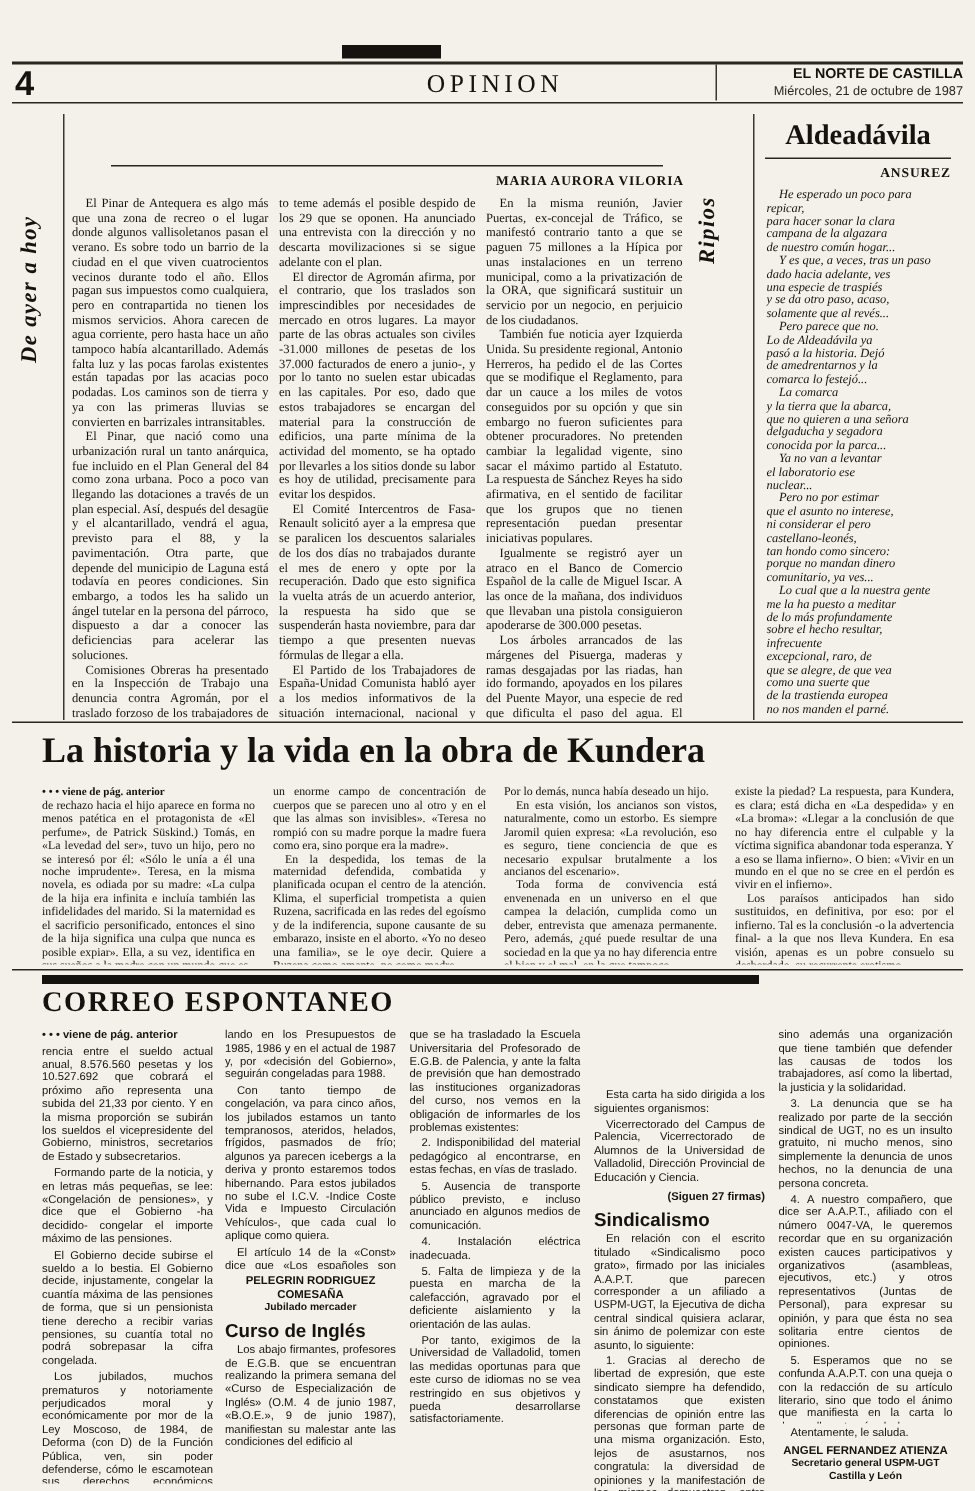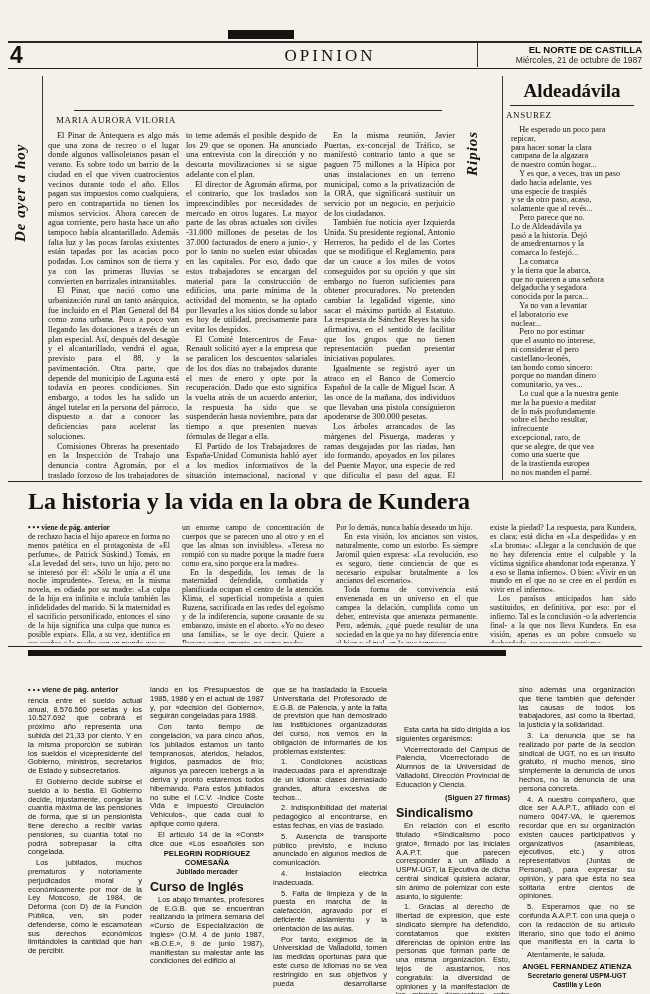--- a/index.html
+++ b/index.html
@@ -16,28 +16,28 @@
   .masthead{font-family:"Liberation Sans",sans-serif;text-align:right;line-height:10px;}
   .masthead .np{font-weight:bold;font-size:9.5px;}
   .masthead .dt{font-size:8.5px;color:#2a2620;}
 
   
   .kicker{writing-mode:vertical-rl;transform:rotate(180deg);font-style:italic;font-weight:bold;
           font-size:15px;letter-spacing:1px;text-align:left;}
 
   
   .headline{font-weight:600;text-align:center;}
-  .byline{font-weight:normal;text-align:left;letter-spacing:.6px;font-size:9px;}
+  .byline{font-weight:bold;text-align:right;letter-spacing:.6px;font-size:9px;}
 
   
   .bodycol{font-size:8.4px;line-height:9.7px;text-align:justify;overflow:hidden;hyphens:auto;}
   .bodycol p{margin:0;text-indent:9px;}
   .cont p:first-child{text-indent:0;}
 
-  .poem{font-size:8.3px;line-height:8.8px;overflow:hidden;}
+  .poem{font-size:8.3px;line-height:8.8px;overflow:hidden;font-style:italic;}
   .poem div{margin:0;}
 
   .kcol{font-size:7.9px;line-height:8.9px;text-align:justify;overflow:hidden;hyphens:auto;}
   .kcol p{margin:0;text-indent:8px;}
 
   .note{font-weight:bold;font-size:7.4px;margin:0 0 2px 0;text-indent:0 !important;}
 
   .khead{font-size:24px;font-weight:700;}
   .correo-head{font-size:19px;font-weight:700;letter-spacing:1px;}
 
@@ -161,25 +161,27 @@
       <p>En esta visión, los ancianos son vistos, naturalmente, como un estorbo. Es siempre Jaromil quien expresa: «La revolución, eso es seguro, tiene conciencia de que es necesario expulsar brutalmente a los ancianos del escenario».</p>
       <p>Toda forma de convivencia está envenenada en un universo en el que campea la delación, cumplida como un deber, entrevista que amenaza permanente. Pero, además, ¿qué puede resultar de una sociedad en la que ya no hay diferencia entre el bien y el mal, en la que tampoco</p>
     </div>
   <div class="abs kcol cont" style="left:490px;top:524px;width:146px;height:119px;">
       <p>existe la piedad? La respuesta, para Kundera, es clara; está dicha en «La despedida» y en «La broma»: «Llegar a la conclusión de que no hay diferencia entre el culpable y la víctima significa abandonar toda esperanza. Y a eso se llama infierno». O bien: «Vivir en un mundo en el que no se cree en el perdón es vivir en el infierno».</p>
       <p>Los paraísos anticipados han sido sustituidos, en definitiva, por eso: por el infierno. Tal es la conclusión -o la advertencia final- a la que nos lleva Kundera. En esa visión, apenas es un pobre consuelo su desbordado, su recurrente erotismo.</p>
     </div>
 
   <div class="abs rule" style="left:8px;top:646px;width:634px;"></div>
   <div class="abs blackbar" style="left:28px;top:650px;width:478px;height:6px;"></div>
+  <div class="abs correo-head" style="left:28px;top:658px;">CORREO ESPONTANEO</div>
 
   <div class="abs ccol" style="left:28px;top:686px;width:114px;height:303px;">
     <p class="note">• • • viene de pág. anterior</p>
     <div class="cont">
         <p>rencia entre el sueldo actual anual, 8.576.560 pesetas y los 10.527.692 que cobrará el próximo año representa una subida del 21,33 por ciento. Y en la misma proporción se subirán los sueldos el vicepresidente del Gobierno, ministros, secretarios de Estado y subsecretarios.</p>
+        <p>Formando parte de la noticia, y en letras más pequeñas, se lee: «Congelación de pensiones», y dice que el Gobierno -ha decidido- congelar el importe máximo de las pensiones.</p>
         <p>El Gobierno decide subirse el sueldo a lo bestia. El Gobierno decide, injustamente, congelar la cuantía máxima de las pensiones de forma, que si un pensionista tiene derecho a recibir varias pensiones, su cuantía total no podrá sobrepasar la cifra congelada.</p>
         <p>Los jubilados, muchos prematuros y notoriamente perjudicados moral y económicamente por mor de la Ley Moscoso, de 1984, de Deforma (con D) de la Función Pública, ven, sin poder defenderse, cómo le escamotean sus derechos económicos limitándoles la cantidad que han de percibir.</p>
       </div>
   </div>
 
   <div class="abs ccol" style="left:150px;top:686px;width:114px;height:303px;">
     <div class="clip cont" style="height:160px;">
         <p>lando en los Presupuestos de 1985, 1986 y en el actual de 1987 y, por «decisión del Gobierno», seguirán congeladas para 1988.</p>
         <p>Con tanto tiempo de congelación, va para cinco años, los jubilados estamos un tanto tempranosos, ateridos, helados, frígidos, pasmados de frío; algunos ya parecen icebergs a la deriva y pronto estaremos todos hibernando. Para estos jubilados no sube el I.C.V. -Indice Coste Vida e Impuesto Circulación Vehículos-, que cada cual lo aplique como quiera.</p>
         <p>El artículo 14 de la «Const» dice que «Los españoles son iguales ante la ley...». Será ante la Ley del Embudo, lo ancho para los congeladores y el canuto para los congelados.</p>
@@ -189,21 +191,20 @@
       <div class="rl">Jubilado mercader</div>
     </div>
     <div class="subhead">Curso de Inglés</div>
     <div class="clip">
         <p>Los abajo firmantes, profesores de E.G.B. que se encuentran realizando la primera semana del «Curso de Especialización de Inglés» (O.M. 4 de junio 1987, «B.O.E.», 9 de junio 1987), manifiestan su malestar ante las condiciones del edificio al</p>
       </div>
   </div>
 
   <div class="abs ccol cont" style="left:273px;top:686px;width:114px;height:303px;">
       <p>que se ha trasladado la Escuela Universitaria del Profesorado de E.G.B. de Palencia, y ante la falta de previsión que han demostrado las instituciones organizadoras del curso, nos vemos en la obligación de informarles de los problemas existentes:</p>
-      <p>1. Condiciones acústicas inadecuadas para el aprendizaje de un idioma: clases demasiado grandes, altura excesiva de techos...</p>
       <p>2. Indisponibilidad del material pedagógico al encontrarse, en estas fechas, en vías de traslado.</p>
       <p>5. Ausencia de transporte público previsto, e incluso anunciado en algunos medios de comunicación.</p>
       <p>4. Instalación eléctrica inadecuada.</p>
       <p>5. Falta de limpieza y de la puesta en marcha de la calefacción, agravado por el deficiente aislamiento y la orientación de las aulas.</p>
       <p>Por tanto, exigimos de la Universidad de Valladolid, tomen las medidas oportunas para que este curso de idiomas no se vea restringido en sus objetivos y pueda desarrollarse satisfactoriamente.</p>
     </div>
 
   <div class="abs ccol" style="left:396px;top:686px;width:114px;height:303px;margin-top:40px;">
     <div>
         <p>Esta carta ha sido dirigida a los siguientes organismos:</p>

